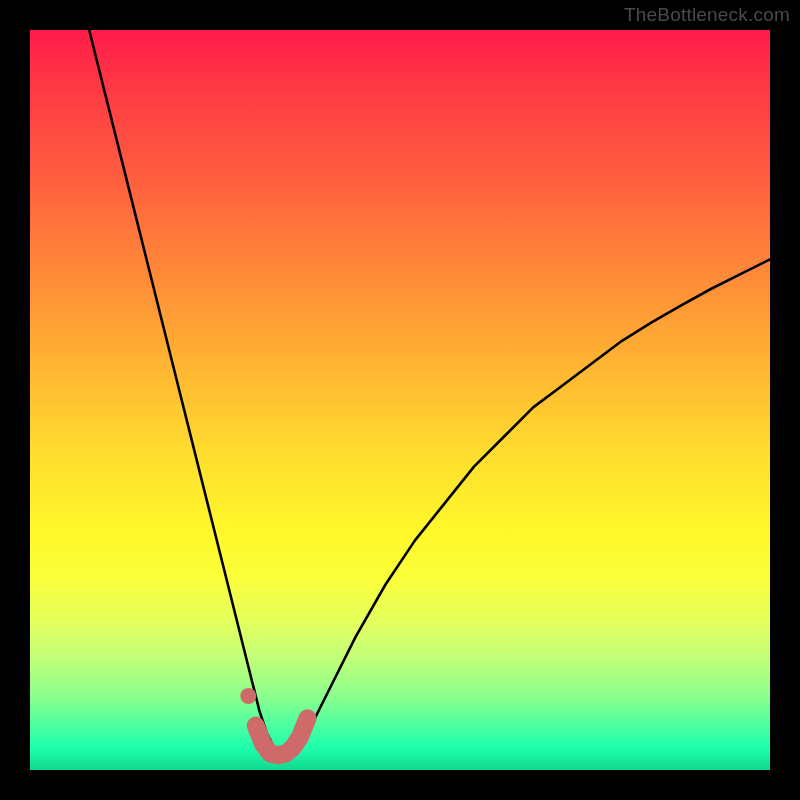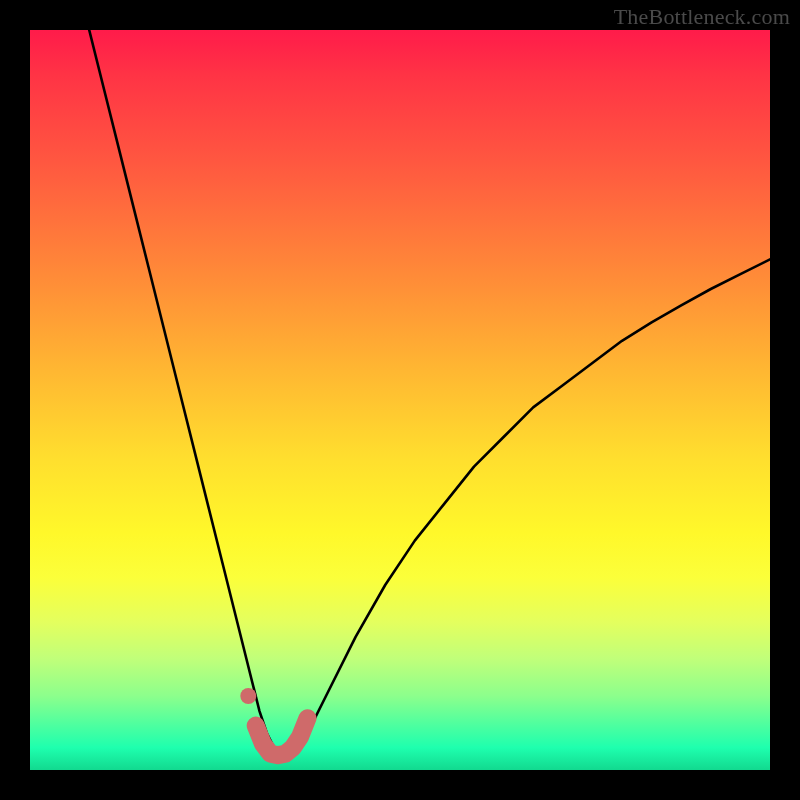--- a/index.html
+++ b/index.html
@@ -33,25 +33,24 @@
       #4cffa0 94%,
       #1effae 97%,
       #12d98f 100%
     );
   }
   .watermark {
     position: absolute;
     top: 4px;
     right: 10px;
     color: #4a4a4a;
-    font-size: 22px;
+    font-size: 19px;
     font-weight: 500;
     letter-spacing: 0.2px;
     user-select: none;
-    font-family: Liberation Serif, serif;
   }
   svg {
     position: absolute;
     left: 0;
     top: 0;
   }
 </style>
 </head>
 <body>
 

